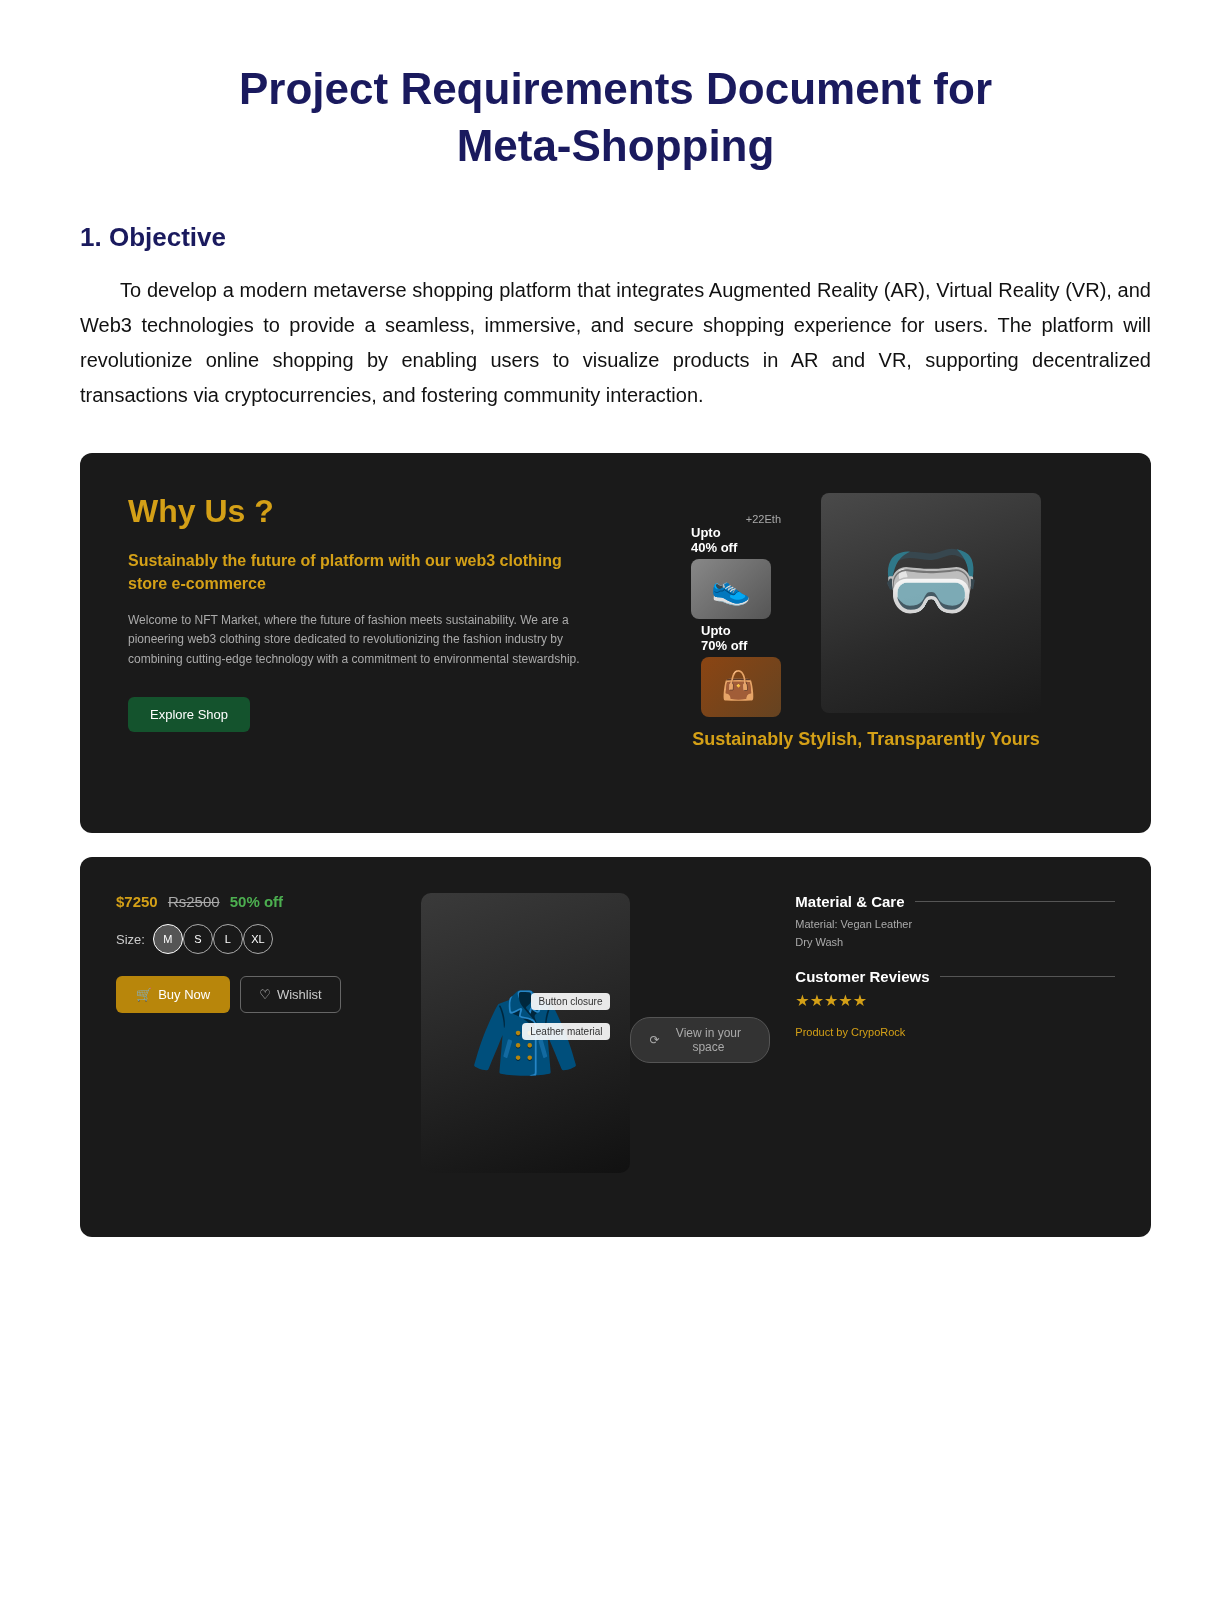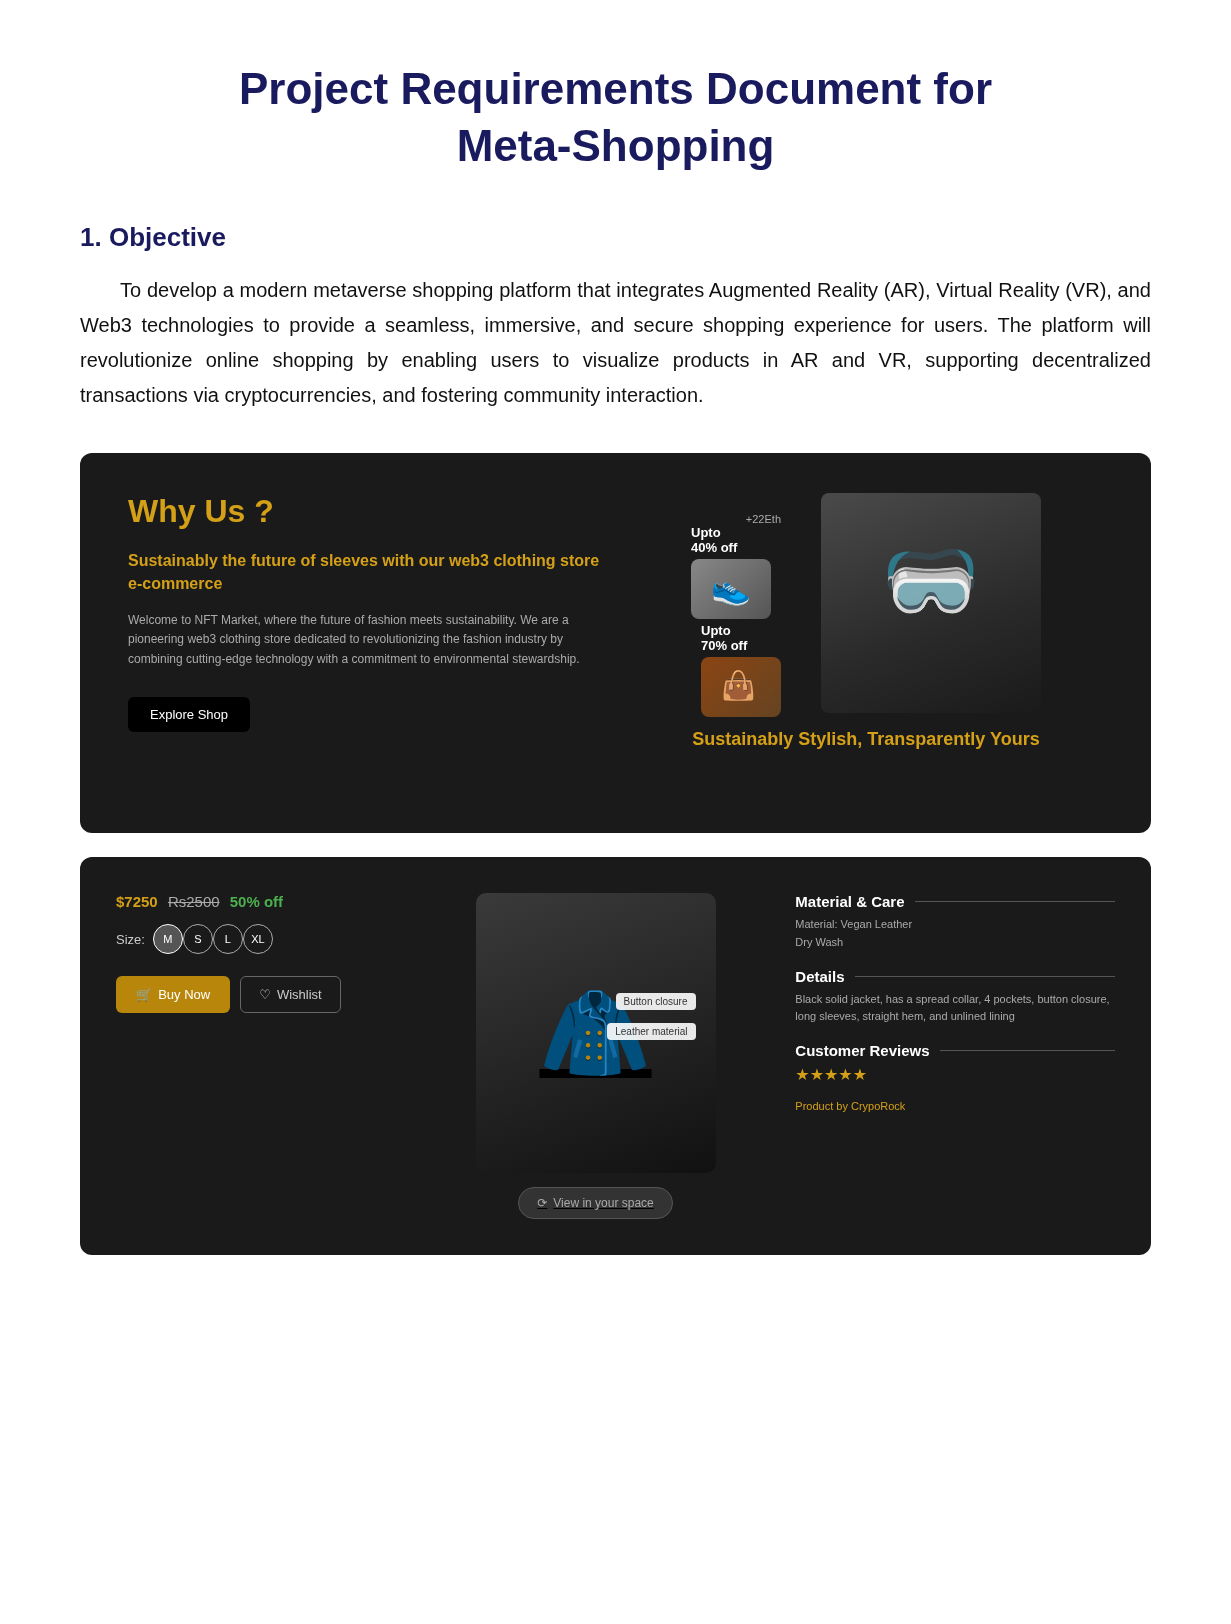--- a/index.html
+++ b/index.html
@@ -76,21 +76,21 @@
       font-weight: 600;
     }
     .why-us-body {
       font-size: 12px;
       color: #aaa;
       line-height: 1.6;
       font-family: Arial, sans-serif;
       margin-bottom: 28px;
     }
     .explore-btn {
-      background: #000000;
+      background: #14532d;
       color: #fff;
       border: none;
       padding: 10px 22px;
       border-radius: 6px;
       font-size: 13px;
       font-family: Arial, sans-serif;
       cursor: pointer;
     }
     .why-us-right {
       width: 50%;
@@ -247,23 +247,21 @@
       font-size: 13px;
       font-family: Arial, sans-serif;
       cursor: pointer;
       display: flex;
       align-items: center;
       gap: 6px;
     }
     .jacket-center {
       width: 35%;
       display: flex;
-      flex-direction: column;
-      align-items: center;
-      text-decoration: underline;
+      align-items: center;
     }
     .jacket-image {
       width: 240px;
       height: 280px;
       background: linear-gradient(160deg, #3a3a3a, #111);
       border-radius: 10px;
       position: relative;
       display: flex;
       align-items: center;
       justify-content: center;
@@ -350,21 +348,21 @@
 <h2 class="section-heading">1. Objective</h2>
 <p class="objective-text">To develop a modern metaverse shopping platform that integrates Augmented Reality (AR), Virtual Reality (VR), and Web3 technologies to provide a seamless, immersive, and secure shopping experience for users. The platform will revolutionize online shopping by enabling users to visualize products in AR and VR, supporting decentralized transactions via cryptocurrencies, and fostering community interaction.</p>
 
 <div class="card-dark">
   <div class="why-us-card">
     <div class="why-us-left">
       <div class="why-us-title">
         <span>Why </span><span style="color:#d4a017;">Us</span><span> ?</span>
       </div>
       <div class="why-us-subtitle">
-        <span>Sustainably the </span><span style="color:#d4a017;font-weight:600;">future of sleeves</span><span> with our web3 clothing store e-commerce</span>
+        <span>Sustainably the </span><span style="color:#d4a017;font-weight:600;">future of platform</span><span> with our web3 clothing store e-commerce</span>
       </div>
       <div class="why-us-body">Welcome to NFT Market, where the future of fashion meets sustainability. We are a pioneering web3 clothing store dedicated to revolutionizing the fashion industry by combining cutting-edge technology with a commitment to environmental stewardship.</div>
       <button class="explore-btn">Explore Shop</button>
     </div>
     <div class="why-us-right">
       <div style="position:relative; width:100%; display:flex; justify-content:center; gap:20px;">
 
         <div style="display:flex; flex-direction:column; justify-content:flex-start; padding-top:20px;">
           <div>
             <div style="color:#aaa; font-size:11px; font-family:Arial,sans-serif; text-align:right;">+22Eth</div>
@@ -432,24 +430,20 @@
         <span>View in your space</span>
       </button>
     </div>
 
     <div class="jacket-right">
       <div class="material-section">
         <div class="section-title-white">Material &amp; Care</div>
         <div class="section-body-text">Material: Vegan Leather<br>Dry Wash</div>
       </div>
       <div class="material-section">
-        <div class="section-title-white">Details</div>
-        <div class="section-body-text">Black solid jacket, has a spread collar, 4 pockets, button closure, long sleeves, straight hem, and unlined lining</div>
-      </div>
-      <div class="material-section">
         <div class="section-title-white">Customer Reviews</div>
         <div class="stars">★★★★★</div>
       </div>
       <div class="crypto-text">
         <span>Product by </span><span style="color:#d4a017;">CrypoRock</span>
       </div>
     </div>
   </div>
 </div>
 

